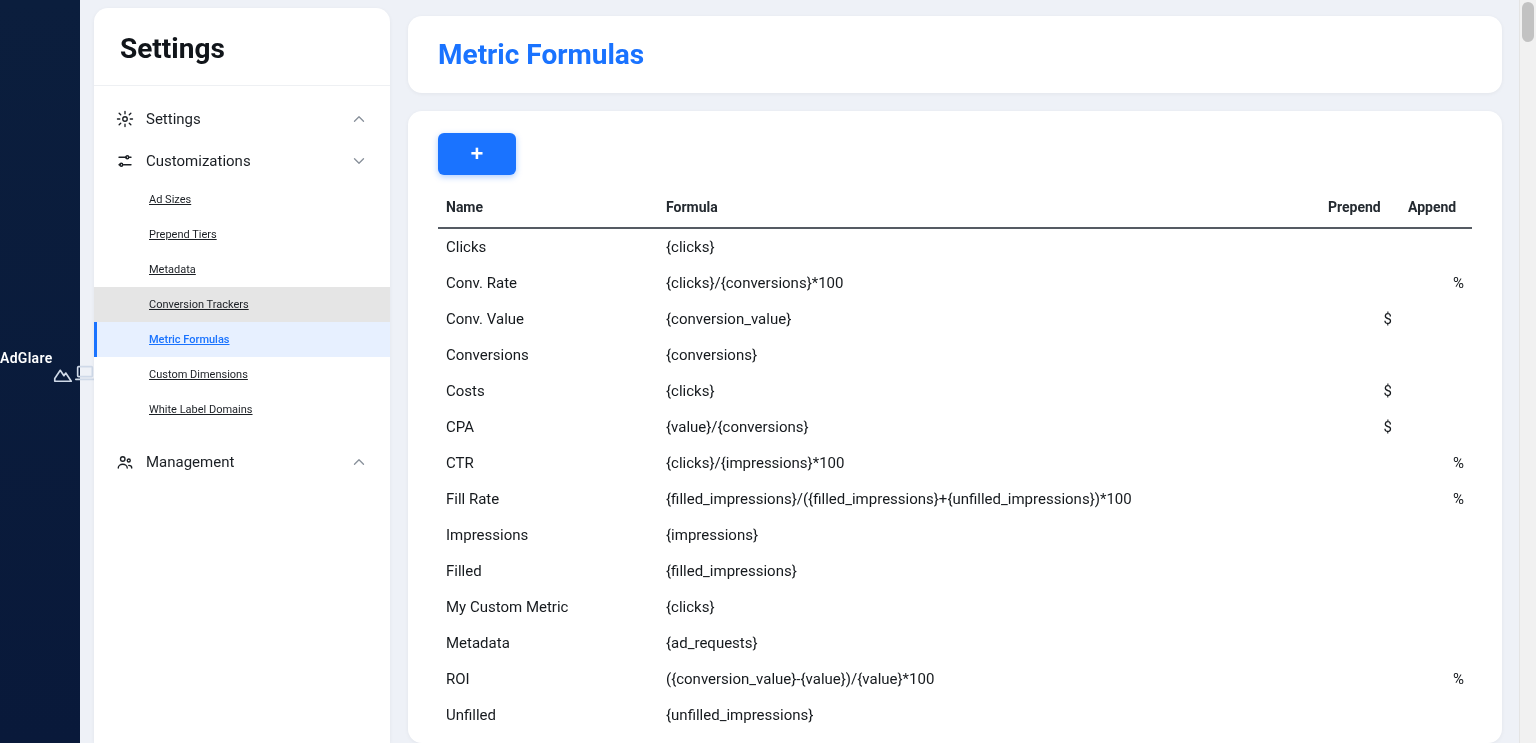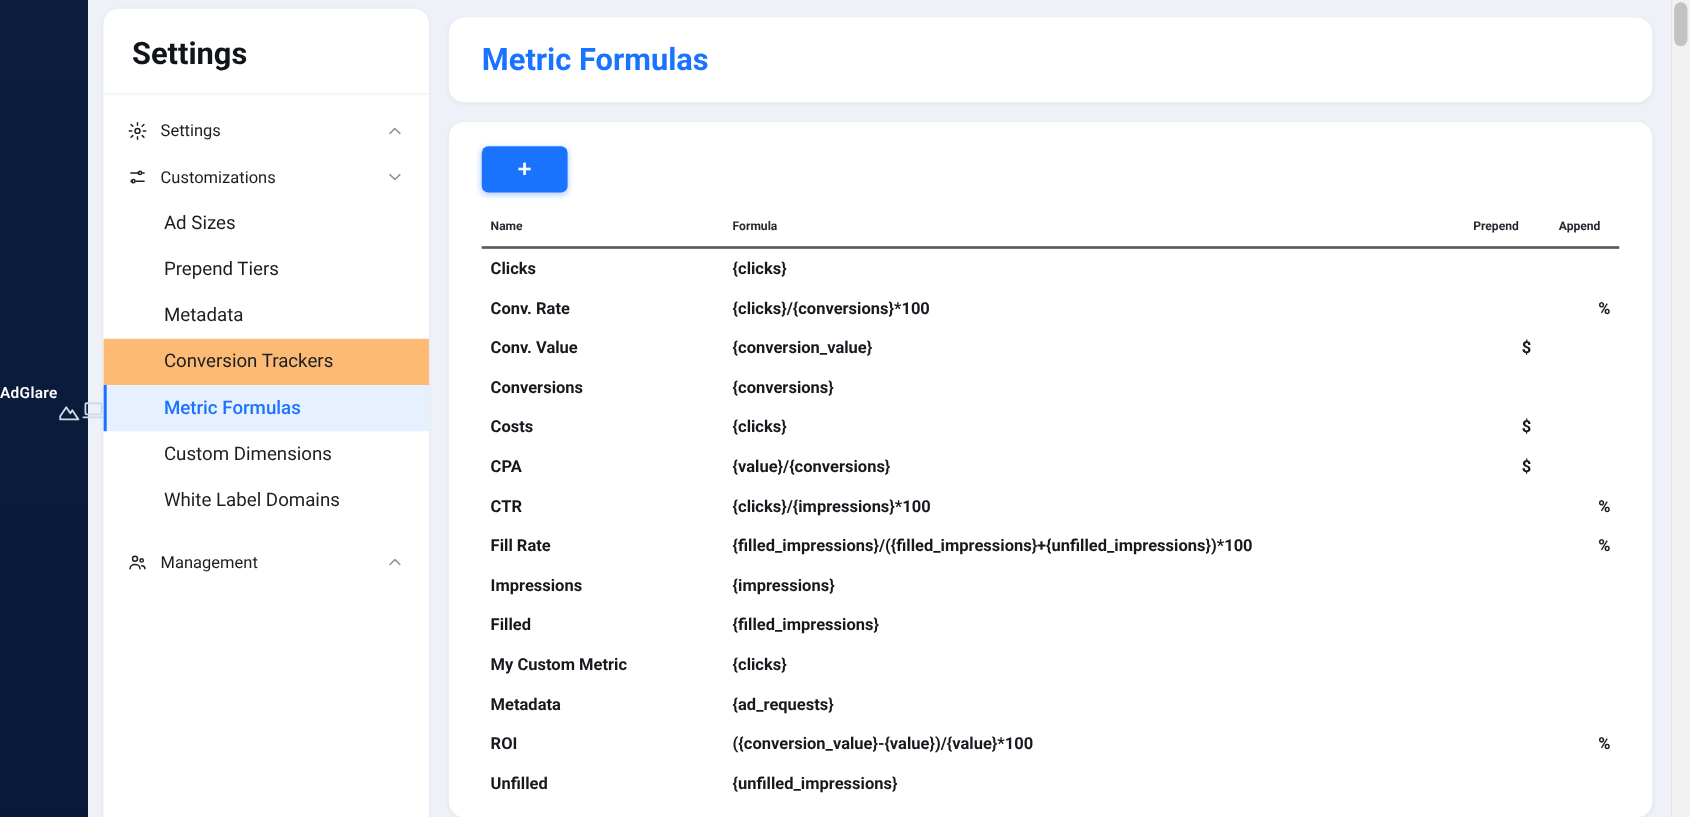--- a/index.html
+++ b/index.html
@@ -151,26 +151,27 @@
     font-size:15px;
     cursor:pointer;
     color:#1b1f24;
   }
   .nav-group .nav-label{flex:1;margin-left:12px;}
   .nav-group .chev{color:#8a929c;}
   .nav-sub{padding:0;}
   .nav-item{
     display:block;
     padding:11px 22px 11px 52px;
-    font-size:17px;
+    font-size:11px;
     color:#1b1f24;
     cursor:pointer;
     border-left:3px solid transparent;
-  }
-  .nav-item.hovered{background:#fdba74;}
+    text-decoration:underline;
+  }
+  .nav-item.hovered{background:#e5e5e5;}
   .nav-item.active{
     background:var(--blue-light);
     border-left-color:var(--blue);
     color:var(--blue);
     font-weight:500;
   }
 
   
   .main{
     flex:1;
@@ -212,36 +213,35 @@
     box-shadow:0 2px 6px rgba(26,115,255,.35);
     margin-bottom:14px;
   }
   table{
     width:100%;
     border-collapse:collapse;
     table-layout:fixed;
   }
   thead th{
     text-align:left;
-    font-size:11px;
+    font-size:14px;
     font-weight:700;
     color:#242a30;
     padding:10px 8px 12px;
     border-bottom:2px solid #555b63;
   }
-  thead th.right{text-align:center;}
+  thead th.right{text-align:left;}
   tbody td{
     padding:9px 8px;
     font-size:15px;
     color:#161a1e;
     border-bottom:0;
     white-space:nowrap;
     overflow:hidden;
     text-overflow:ellipsis;
-    font-weight:bold;
   }
   tbody td.right{text-align:right;font-size:15px;}
   col.c-name{width:220px;}
   col.c-formula{}
   col.c-prepend{width:80px;}
   col.c-append{width:72px;}
 
   
   .ic{width:22px;height:22px;display:inline-block;}
   .ic svg{width:100%;height:100%;display:block;stroke:currentColor;fill:none;stroke-width:1.8;stroke-linecap:round;stroke-linejoin:round;}

